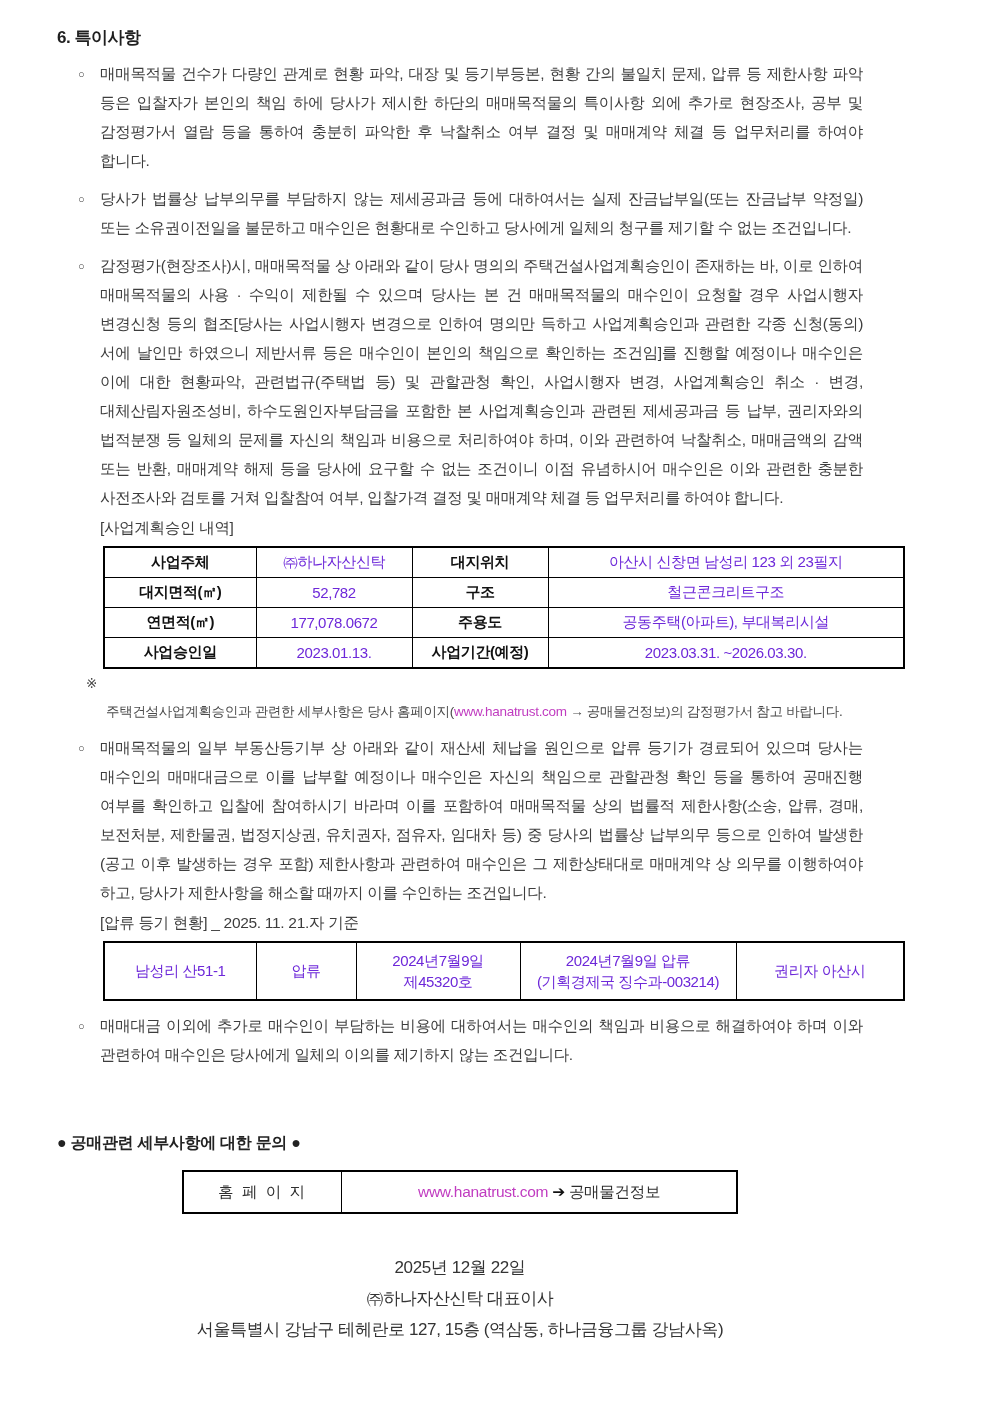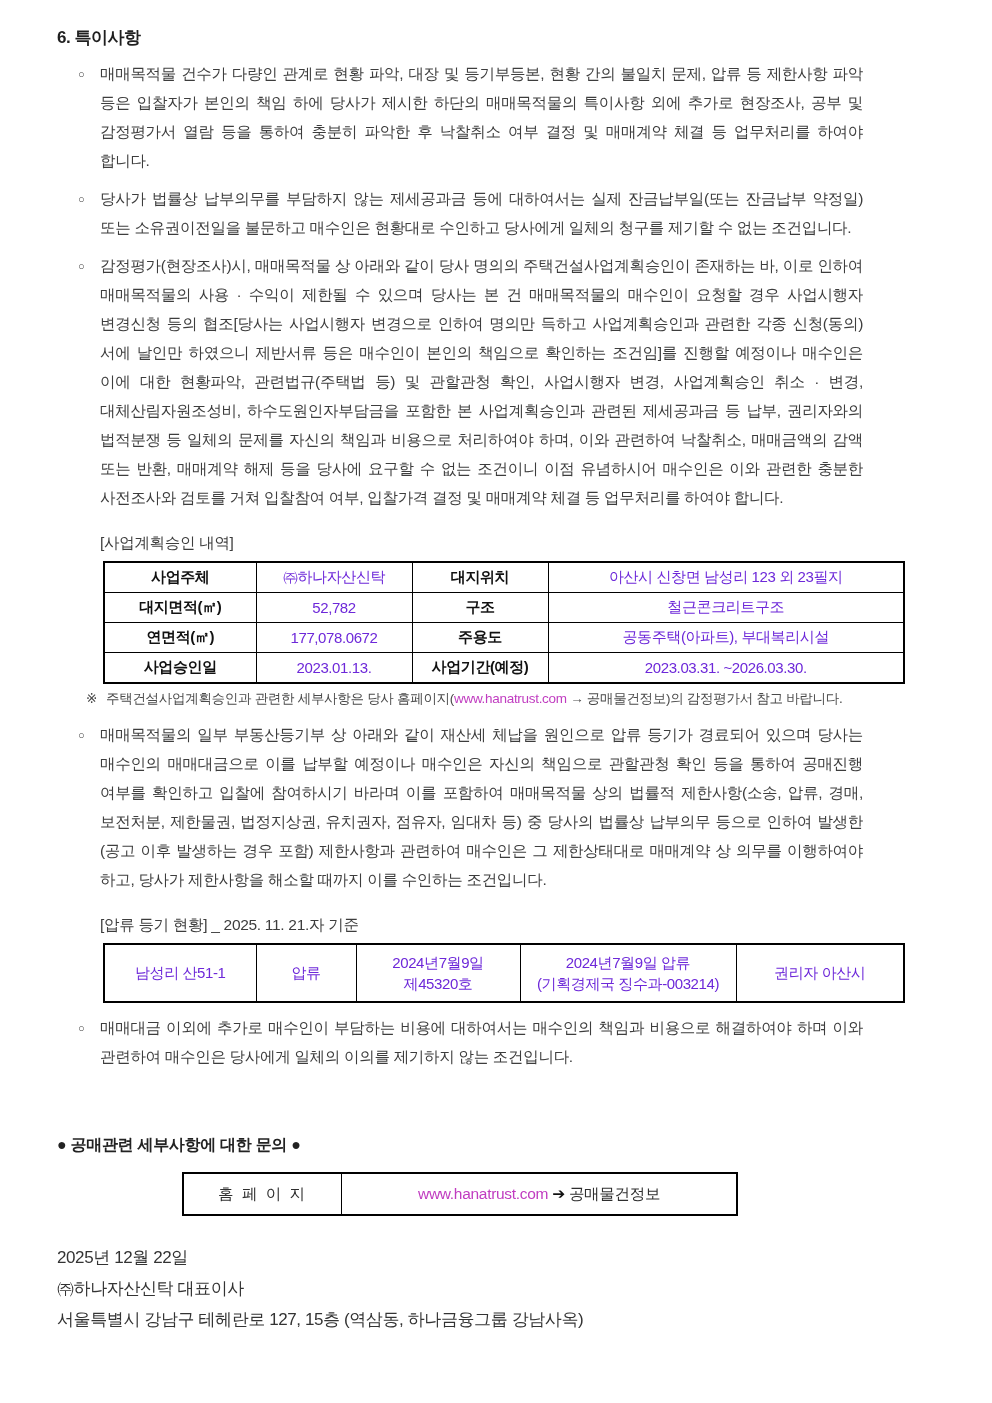--- a/index.html
+++ b/index.html
@@ -29,21 +29,21 @@
     color:#3d3d3d;text-align:left;padding-top:1px;
   }
   .bullet .btext{
     flex:1;
     font-size:15.5px;line-height:29px;
     text-align:justify;text-justify:inter-word;
     word-break:keep-all;
     letter-spacing:-0.3px;
   }
   .sub-label{
-    margin:19px 0 6px 43px;
+    margin:4px 0 6px 43px;
     font-size:15.5px;line-height:24px;letter-spacing:-0.3px;
   }
   table{border-collapse:collapse;table-layout:fixed;border-radius:32px;}
   .data-table{
     width:802px;margin:0 0 4px 46px;
     border:2px solid #000;
   }
   .data-table td,.data-table th{
     border:1px solid #000;
     font-size:15px;letter-spacing:-0.4px;
@@ -53,21 +53,21 @@
   .data-table .hcell{font-weight:bold;color:#111;}
   .data-table .vcell{color:#6d28d9;}
   .plan-table td{height:23px;}
   .note{
     display:flex;
     margin:4px 0 10px 29px;
     font-size:13.5px;line-height:22px;color:#4a4a4a;
     letter-spacing:-0.3px;
   }
   .note .nmark{flex:0 0 20px;width:20px;}
-  .note .ntext{flex:1;max-width:780px;}
+  .note .ntext{flex:1;max-width:780px;margin-top:28px;}
   .link{color:#c03cc0;text-decoration:none;cursor:pointer;}
   .seizure-table td.two-line{height:50px;line-height:21px;}
   .seizure-table td{height:50px;}
   .inquiry-head{
     text-align:left;
     font-size:16px;font-weight:bold;color:#222;
     margin:64px 0 13px 0;letter-spacing:-0.3px;
   }
   .contact-table{
     width:556px;margin:16px auto;
@@ -75,21 +75,21 @@
   }
   .contact-table td{
     border:1.5px solid #000;
     font-size:15.5px;height:38px;
     text-align:center;vertical-align:middle;
     letter-spacing:-0.3px;color:#2e2e2e;
   }
   .contact-table td.clabel{width:28%;letter-spacing:2px;}
   .contact-arrow{font-weight:bold;color:#111;}
   .closing{
-    margin-top:26px;
+    text-align:center;margin-top:38px;
     font-size:17px;line-height:31px;color:#333;
     letter-spacing:-0.4px;
   }
   .closing div{margin:0;}
 </style>
 </head>
 <body>
 
 <div class="page">
 

